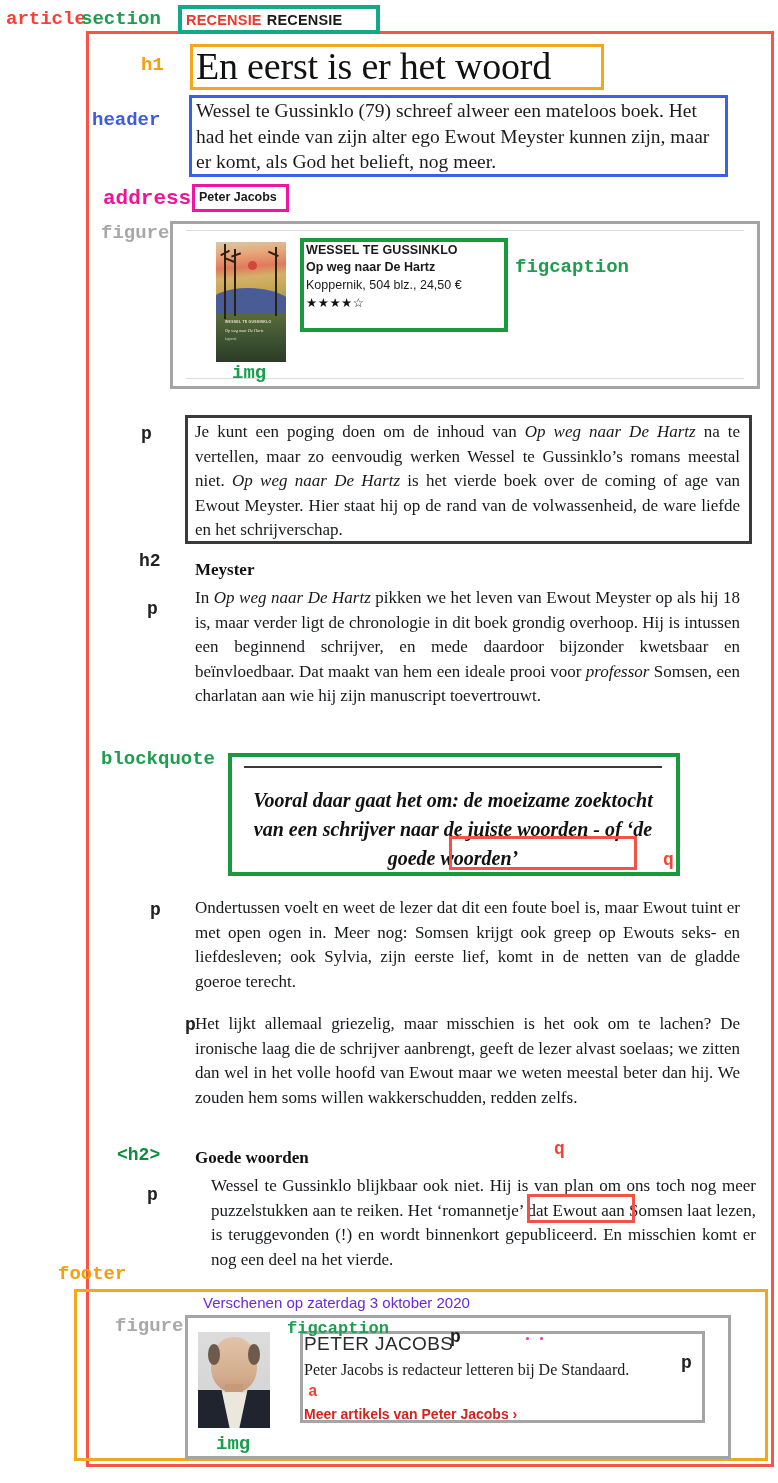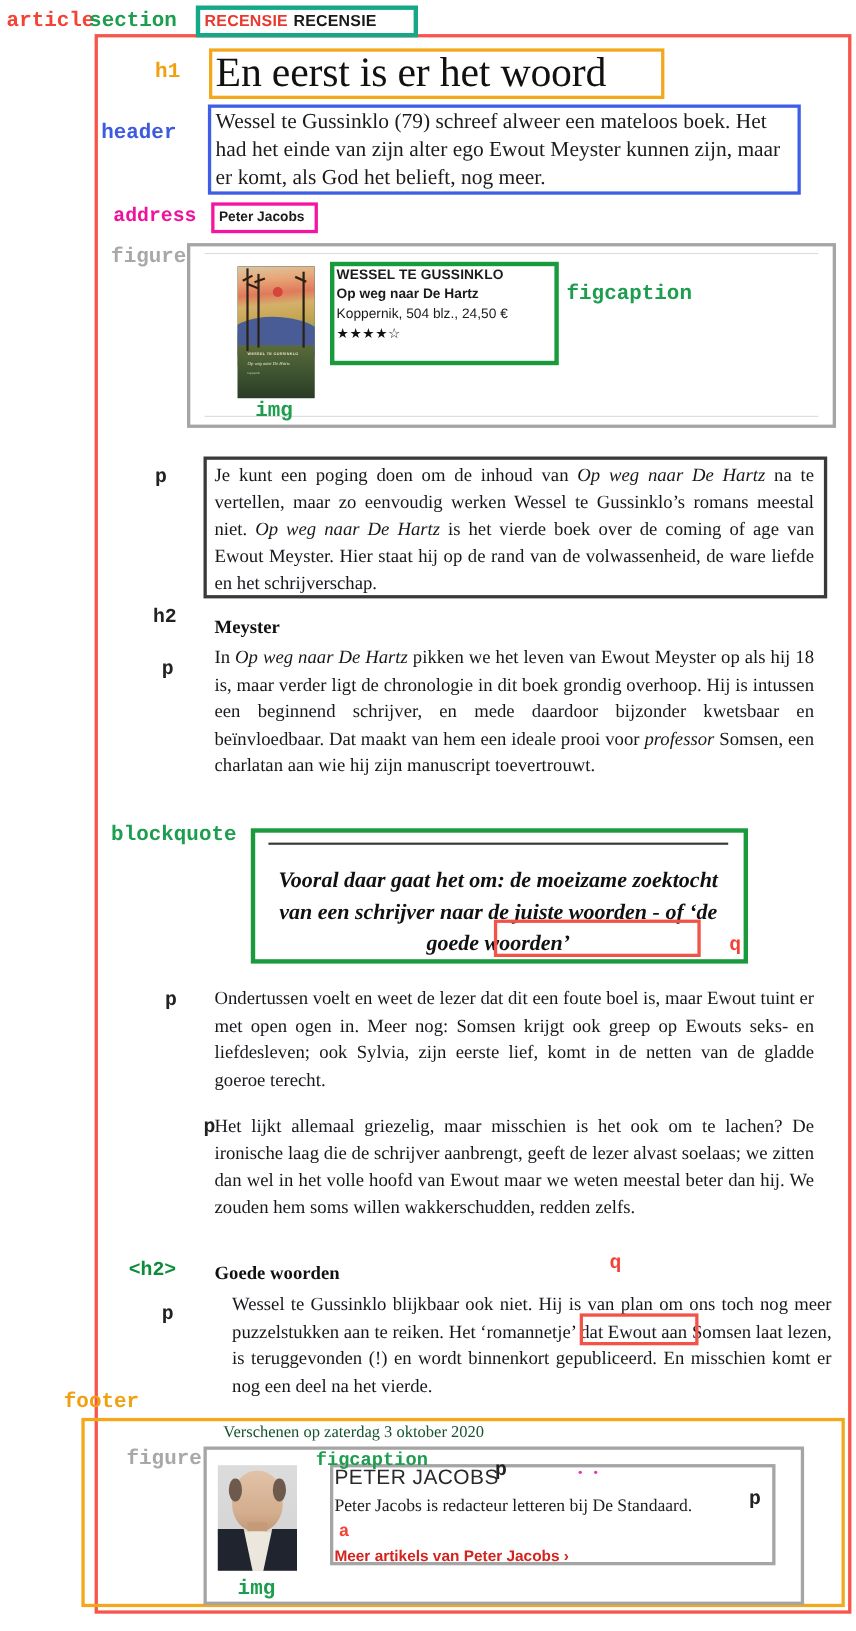--- a/index.html
+++ b/index.html
@@ -142,22 +142,22 @@
     position:absolute;left:6px;top:28px;width:430px;
     text-align:center;
     font-family:"Liberation Serif", serif;
     font-style:italic;font-weight:bold;font-size:20px;line-height:29px;
     color:#111;
   }
 
   
   .pubdate{
     position:absolute;left:203px;top:1294px;
-    font-family:Liberation Serif, serif;
-    font-size:15px;color:#14532d;
+    font-family:Liberation Sans, sans-serif;
+    font-size:15px;color:#6d28d9;
   }
   .authorfig{
     position:absolute;left:188px;top:1318px;width:540px;height:138px;
     background:#fff;
   }
   .authorphoto{
     position:absolute;left:10px;top:14px;width:72px;height:96px;
     background:linear-gradient(180deg,#dcdcdc 0%,#d2d2d2 100%);
     overflow:hidden;
   }
@@ -300,21 +300,21 @@
   <div class="box box-amber" style="left:74px;top:1289px;width:694px;height:172px;"></div>
 
   <div class="box box-grey" style="left:185px;top:1315px;width:546px;height:144px;"></div>
 
   <div class="box box-grey" style="left:300px;top:1331px;width:405px;height:92px;"></div>
 
   <div class="anno anno-red" style="left:6px;top:10px;font-size:19px;">article</div>
   <div class="anno anno-green" style="left:81px;top:10px;font-size:19px;">section</div>
   <div class="anno anno-orange" style="left:141px;top:56px;font-size:19px;">h1</div>
   <div class="anno anno-blue" style="left:92px;top:111px;font-size:19px;">header</div>
-  <div class="anno anno-pink" style="left:103px;top:188px;font-size:18px;">address</div>
+  <div class="anno anno-pink" style="left:103px;top:188px;font-size:21px;">address</div>
   <div class="anno anno-grey" style="left:101px;top:224px;font-size:19px;">figure</div>
   <div class="anno anno-green" style="left:515px;top:258px;font-size:19px;">figcaption</div>
   <div class="anno anno-green" style="left:232px;top:364px;font-size:19px;">img</div>
   <div class="anno anno-black" style="left:141px;top:425px;font-size:18px;">p</div>
   <div class="anno anno-black" style="left:139px;top:552px;font-size:18px;">h2</div>
   <div class="anno anno-black" style="left:147px;top:600px;font-size:18px;">p</div>
   <div class="anno anno-green" style="left:101px;top:750px;font-size:19px;">blockquote</div>
   <div class="anno anno-red" style="left:663px;top:851px;font-size:18px;">q</div>
   <div class="anno anno-black" style="left:150px;top:901px;font-size:18px;">p</div>
   <div class="anno anno-black" style="left:185px;top:1016px;font-size:18px;">p</div>

